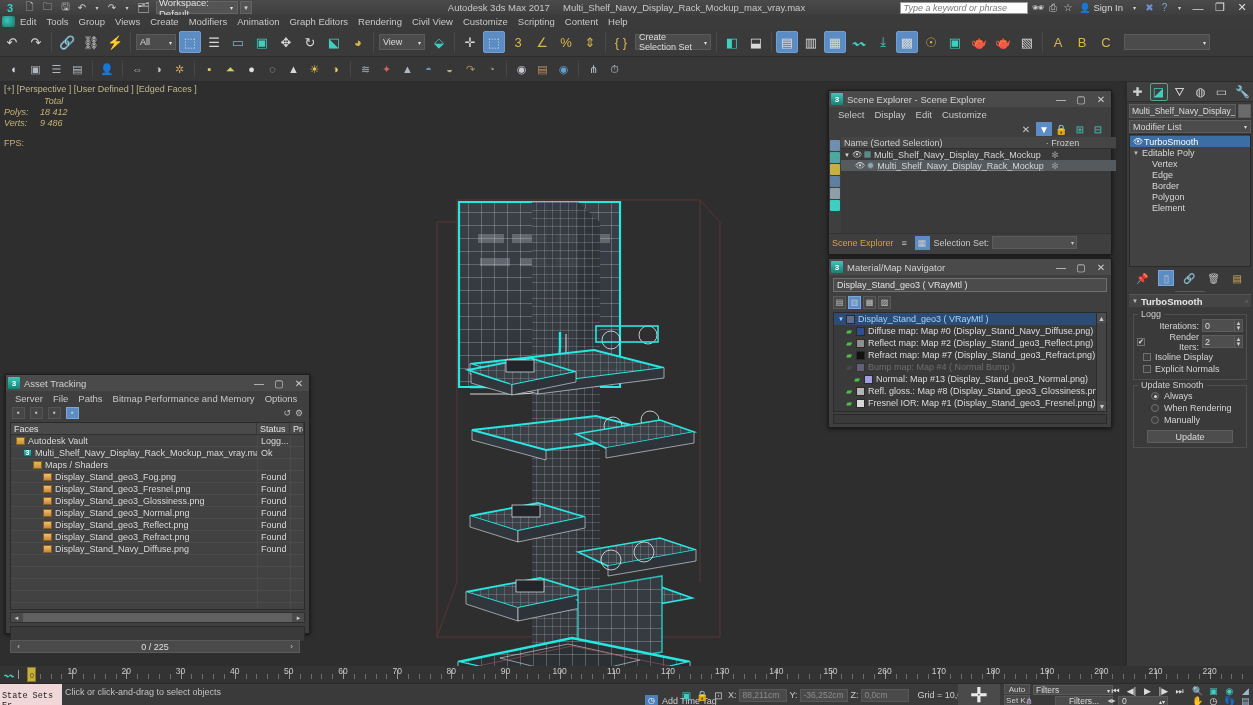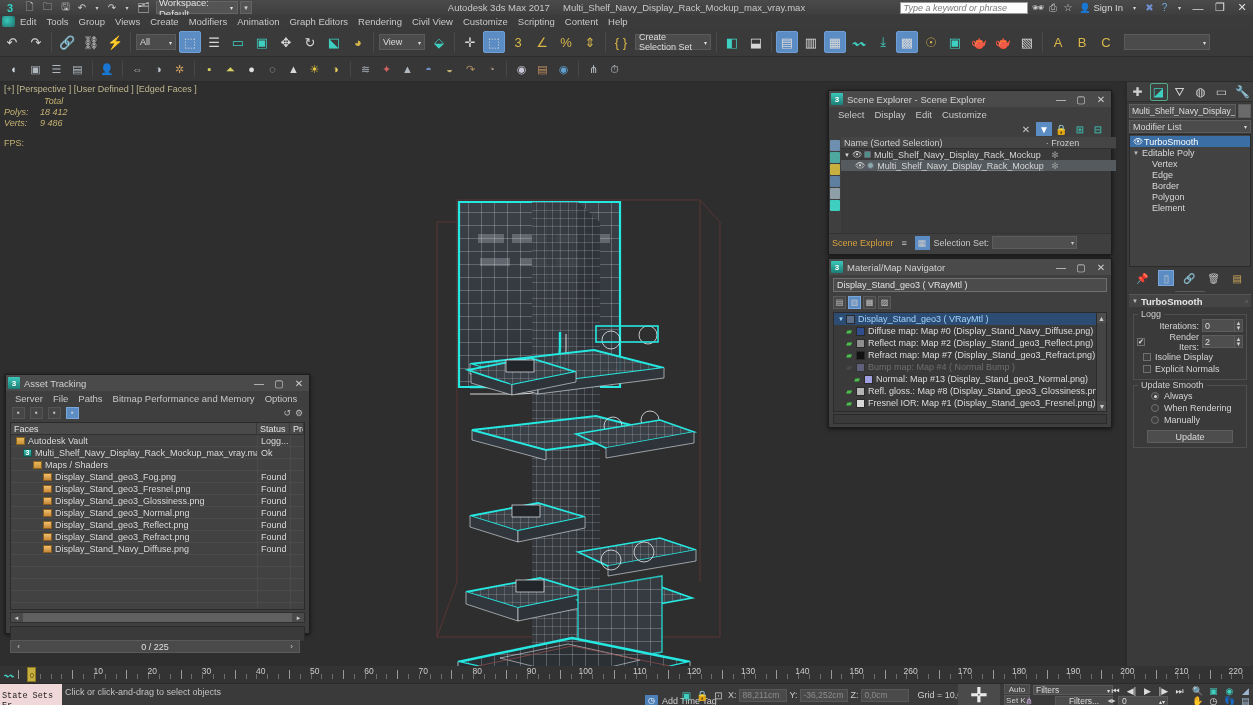--- a/index.html
+++ b/index.html
@@ -221,21 +221,21 @@
   .rb.on .bx:after{content:"";position:absolute;left:1.5px;top:1.5px;width:3px;height:3px;border-radius:50%;background:#ddd;}
   .btn{height:13px;background:#4d4d4d;border:1px solid #5e5e5e;display:flex;align-items:center;justify-content:center;font-size:9px;color:#ddd;}
 
   
   #trackbar{position:absolute;left:0;top:666px;width:1253px;height:17px;background:#333;}
   #tb-icon{position:absolute;left:2px;top:2px;width:14px;height:13px;color:#3ecfc0;font-size:10px;
     display:flex;align-items:center;justify-content:center;}
   #ruler{position:absolute;left:18px;top:0;right:0;height:17px;}
   .tick{position:absolute;top:8px;width:1px;height:5px;background:#6e6e6e;}
   .tick.maj{top:4px;height:9px;background:#9a9a9a;}
-  .tlab{position:absolute;top:0px;font-size:8.5px;color:#cdcdcd;transform:translateX(-50%);margin-left:26px;}
+  .tlab{position:absolute;top:0px;font-size:8.5px;color:#cdcdcd;transform:translateX(-50%);}
   #tslider{position:absolute;left:27px;top:1px;width:9px;height:15px;background:#c8b040;border:1px solid #8d7a20;}
   #tslider span{position:absolute;left:2px;top:4px;font-size:7px;color:#4a3f0a;}
   #framebox{position:absolute;left:10px;top:640px;width:290px;height:13px;background:#4a4a4a;border:1px solid #5a5a5a;
     display:flex;align-items:center;}
   #framebox .ar{width:15px;text-align:center;font-size:8px;color:#ccc;}
   #framebox .v{flex:1;text-align:center;font-size:9px;color:#e0e0e0;}
 
   
   #statusbar{position:absolute;left:0;top:683px;width:1253px;height:22px;background:#3a3a3a;border-top:1px solid #2b2b2b;}
   #ss-mini{position:absolute;left:0;top:0;width:62px;height:22px;background:#f0d8d8;}

